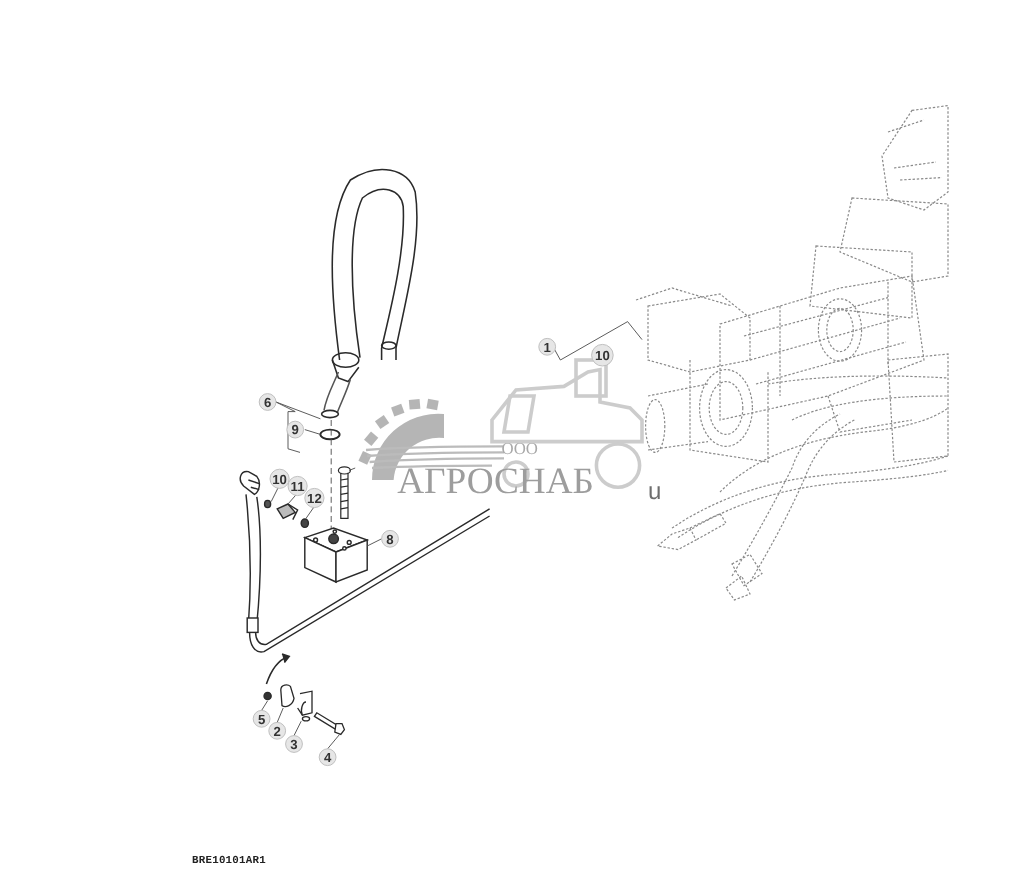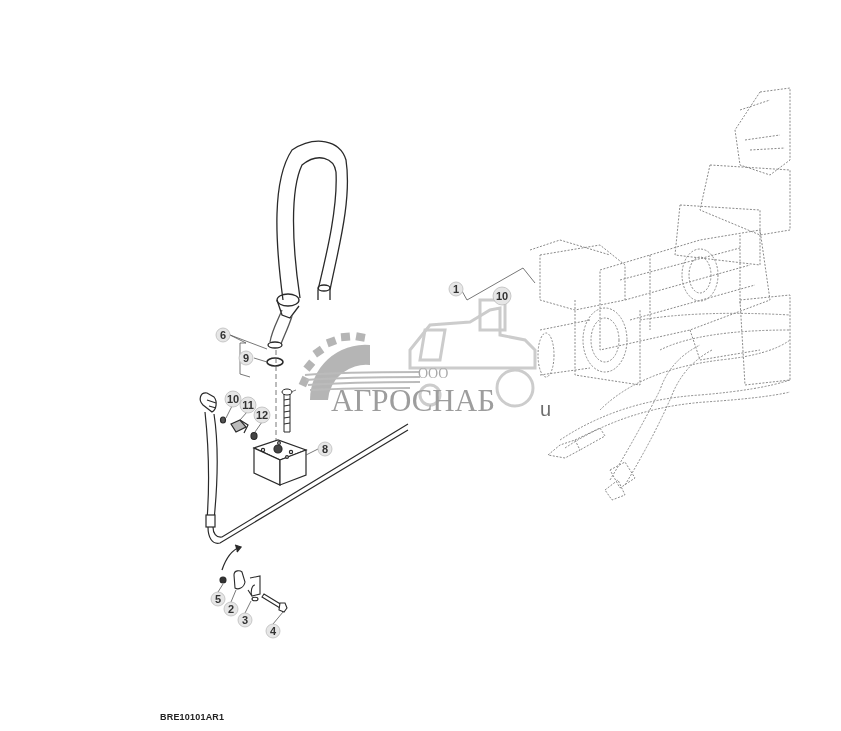--- a/index.html
+++ b/index.html
@@ -1,19 +1,19 @@
 <!DOCTYPE html>
 <html><head>
   <meta charset="utf-8">
   <style>
     html, body { margin: 0; padding: 0; background: #ffffff; }
     body { width: 841px; height: 731px; position: relative; overflow: hidden; font-family: "Liberation Sans", sans-serif; }
     #canvas { position: absolute; left: 0; top: 0; width: 841px; height: 731px; }
     .callout-text { font-family: "Liberation Sans", sans-serif; font-size: 11px; font-weight: bold; fill: #333; }
-    .figure-id { position: absolute; left: 160px; top: 712px; font-size: 9px; font-weight: bold; color: #222; letter-spacing: 0.2px; font-family: Liberation Sans, sans-serif; }
+    .figure-id { position: absolute; left: 160px; top: 712px; font-size: 9px; font-weight: bold; color: #222; letter-spacing: 0.2px; font-family: Liberation Mono, monospace; }
     .wm-ooo { font-family: "Liberation Serif", serif; font-size: 14px; fill: #9a9a9a; }
     .wm-name { font-family: "Liberation Serif", serif; font-size: 31px; fill: #8c8c8c; letter-spacing: 0px; }
     .wm-u { font-family: "Liberation Sans", sans-serif; font-size: 20px; fill: #555; }
   </style>
 </head>
 <body>
 
 <div id="canvas">
   <svg width="841" height="731" viewBox="0 0 841 731" xmlns="http://www.w3.org/2000/svg">
 

